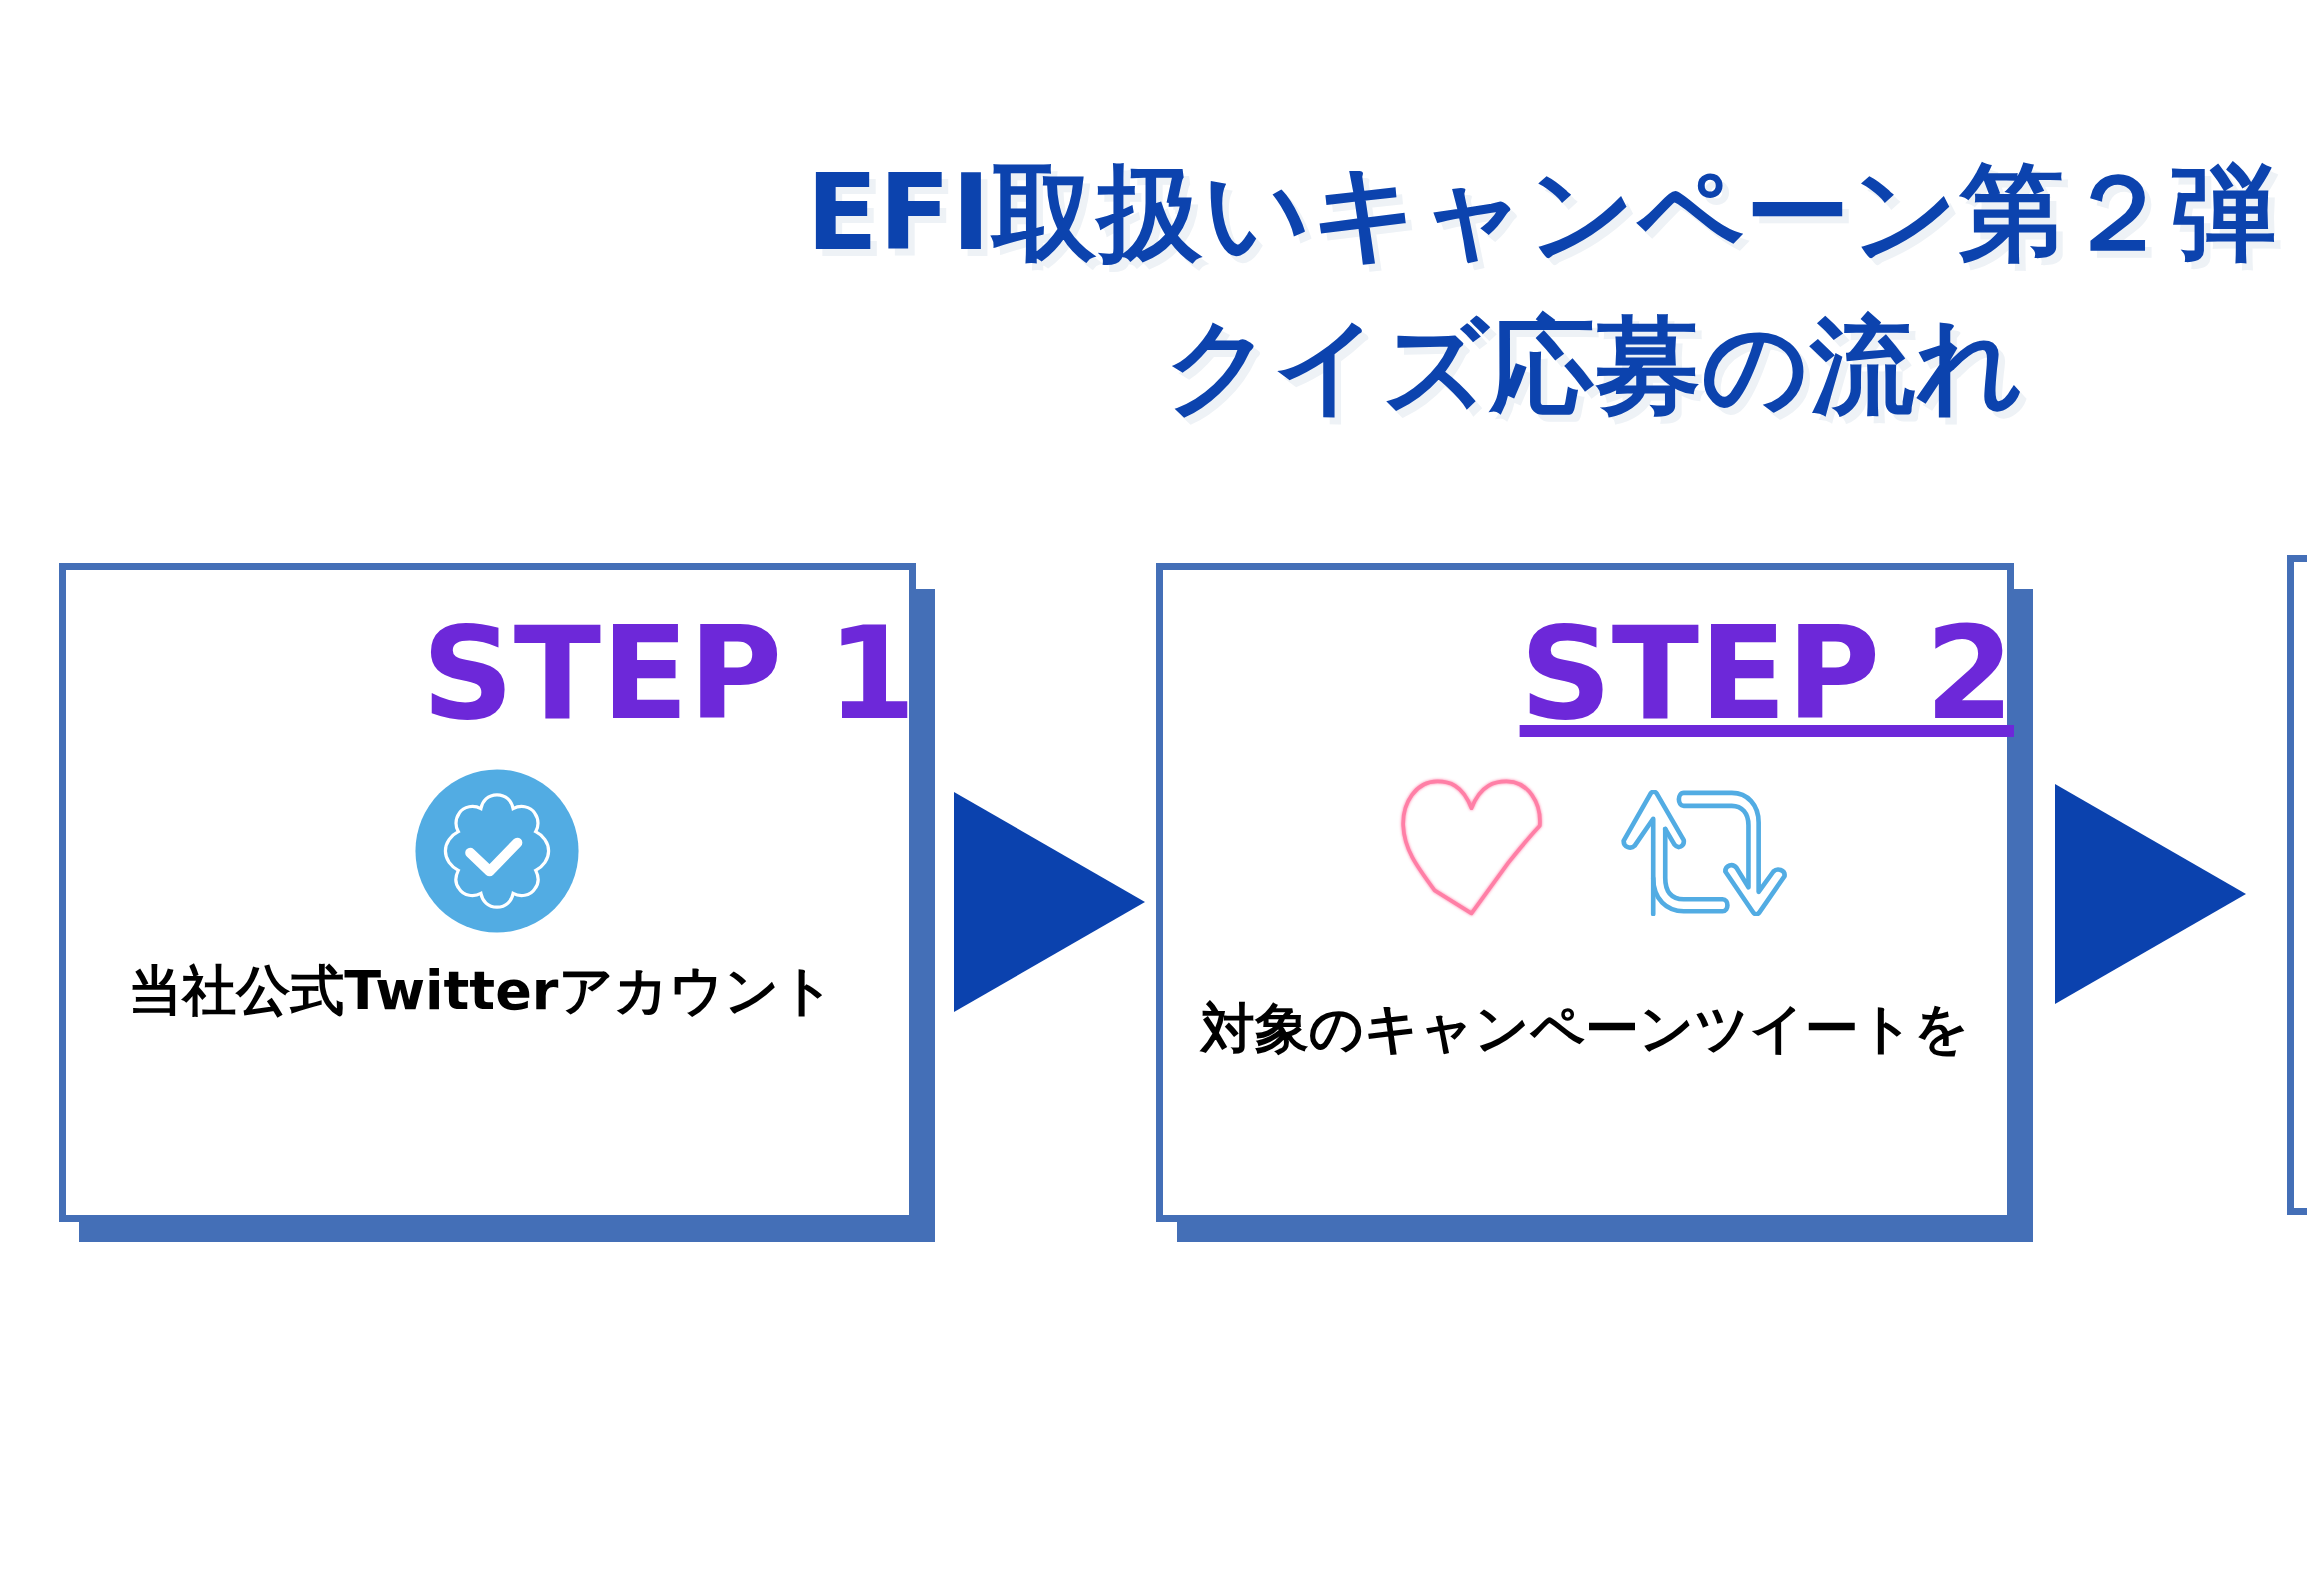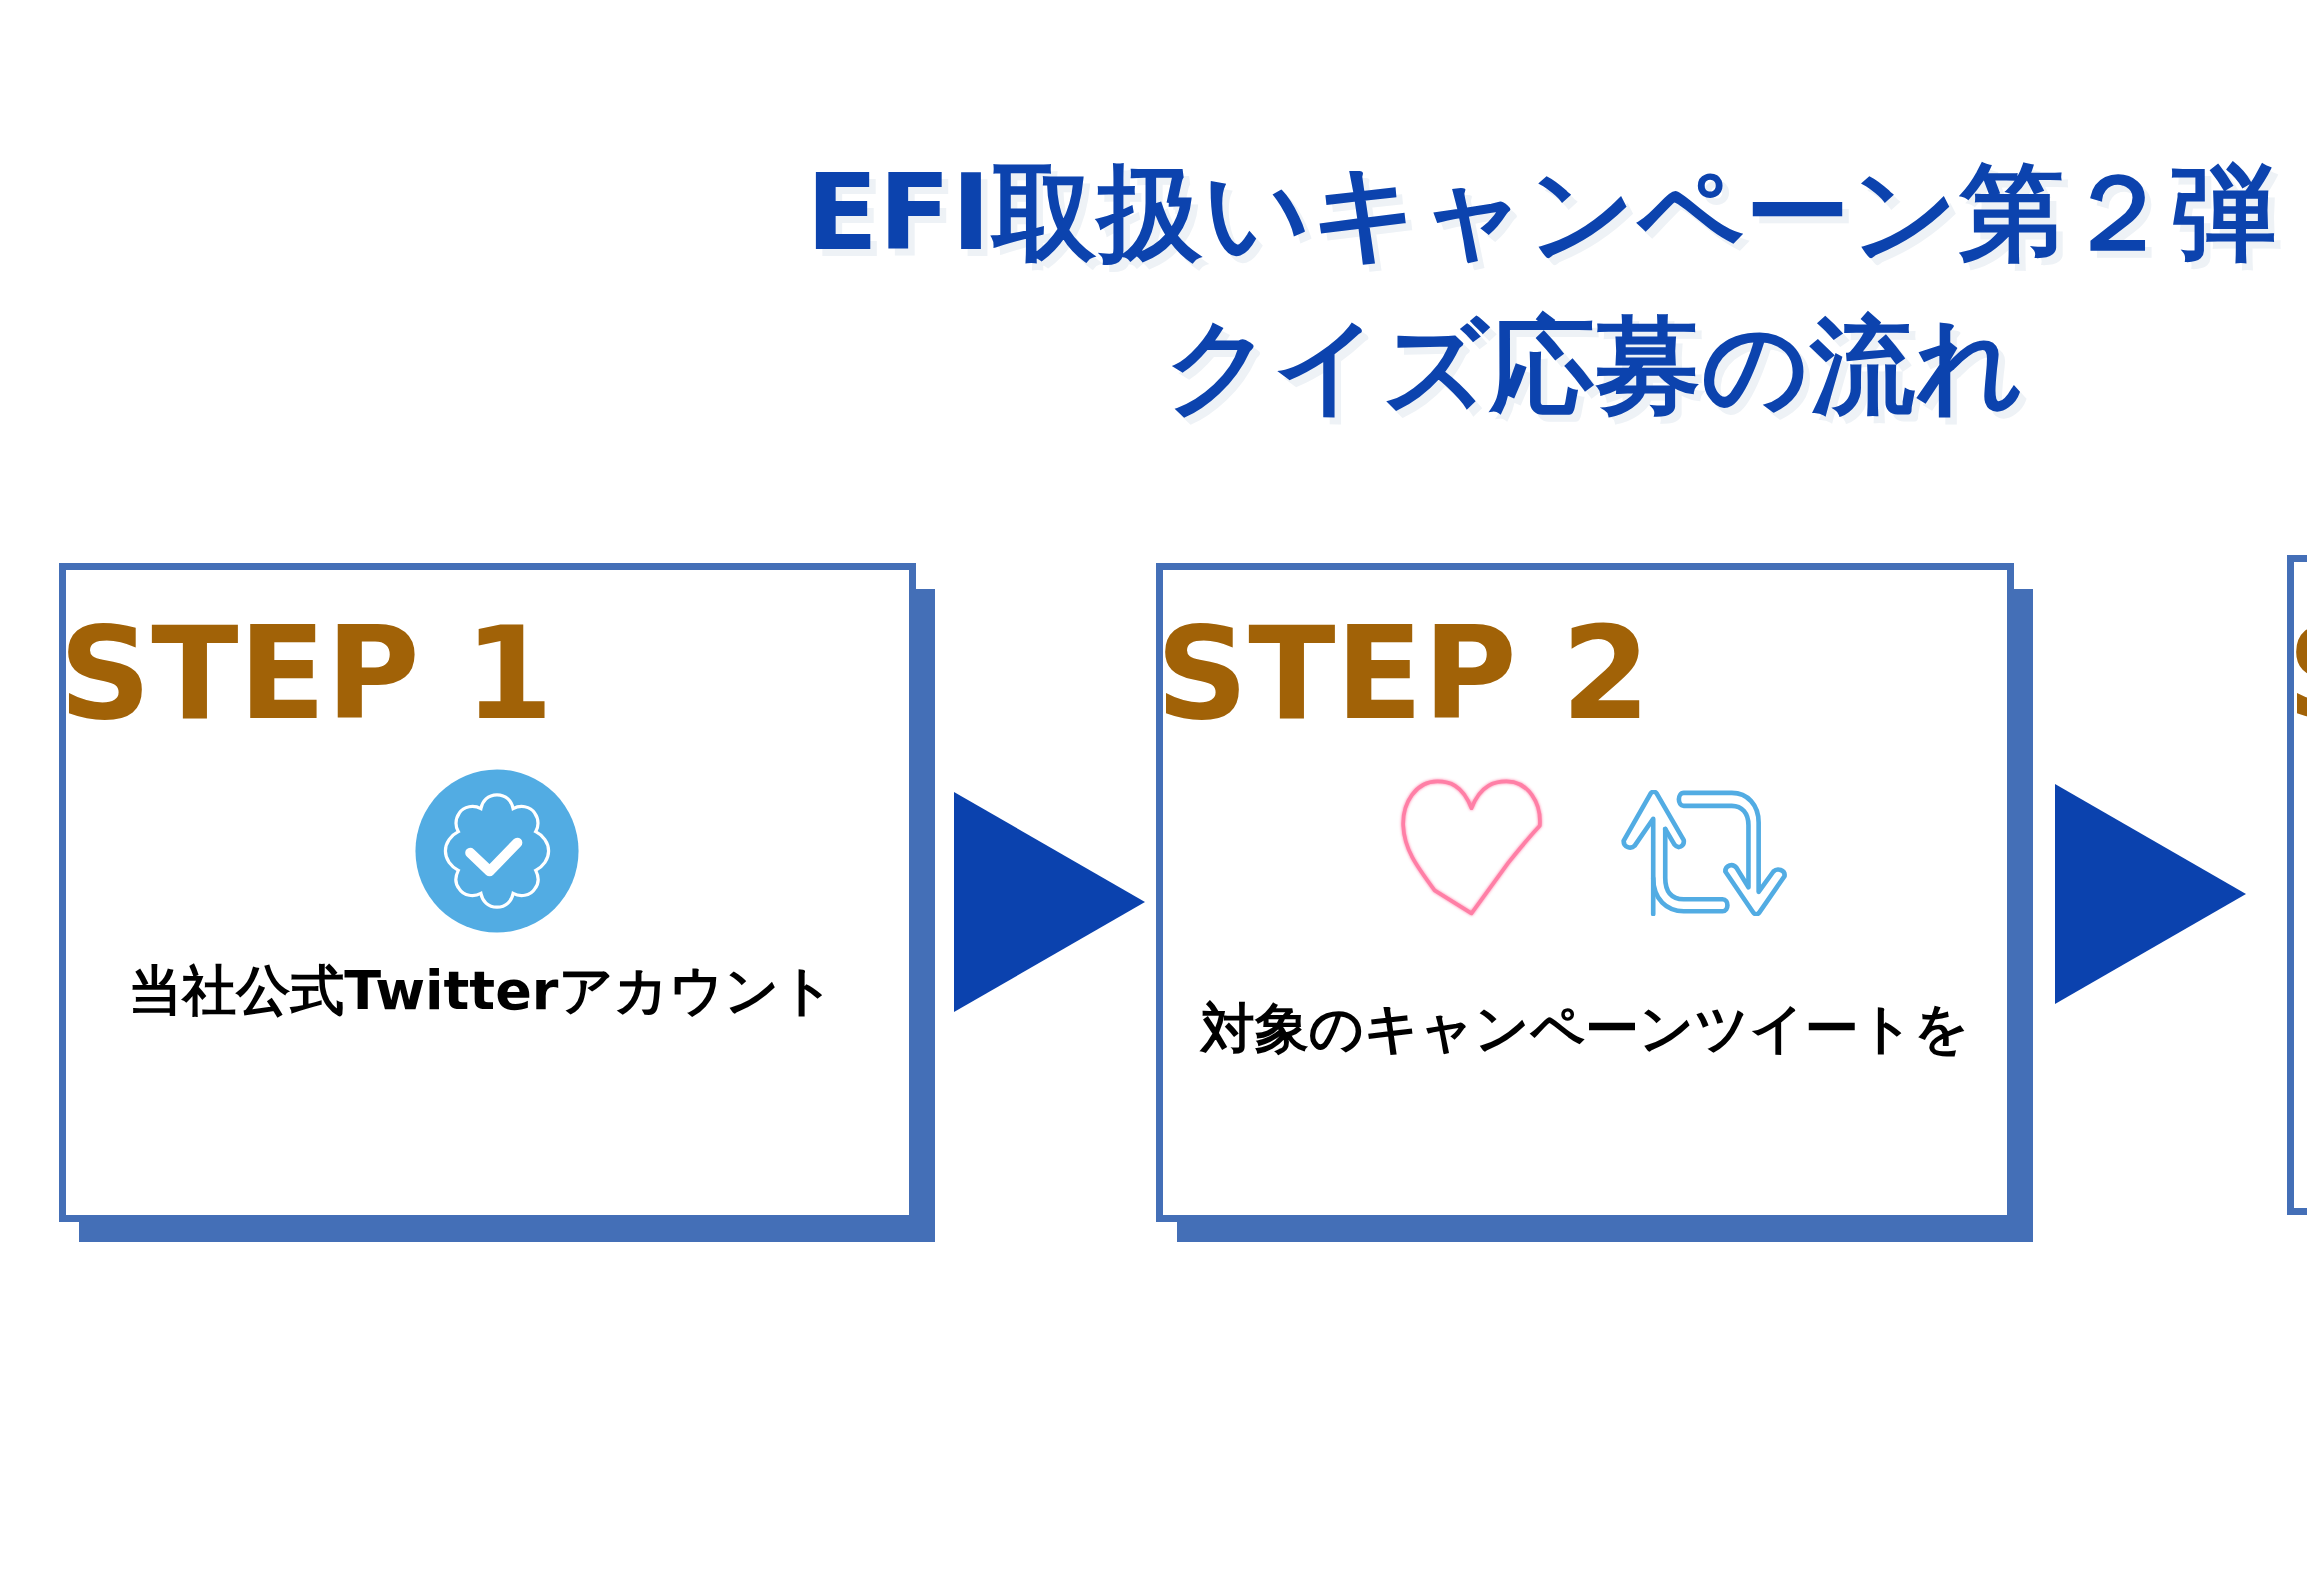--- a/index.html
+++ b/index.html
@@ -7,21 +7,21 @@
          font-family:"DejaVu Sans", "Liberation Sans", sans-serif; }
   .title { position:absolute; left:0; width:3189px; text-align:center;
            color:#0c43ae; font-weight:bold; font-size:105px; line-height:1;
            text-shadow: 6.5px 6.5px 0 #eef2f6; letter-spacing:0.9px; white-space:nowrap; }
   #title1 { top:161px; }
   #title2 { top:314px; }
 
   .shadow { position:absolute; background:#446fb7; }
   .box { position:absolute; background:#ffffff; border:7px solid #446fb7; box-sizing:border-box; }
 
-  .step-head { position:absolute; text-align:left; color:#a16207; font-weight:bold;
+  .step-head { position:absolute; text-align:right; color:#6d28d9; font-weight:bold;
                font-size:128px; line-height:1; white-space:nowrap; }
   .body-text { position:absolute; text-align:center; color:#000; font-weight:bold;
                font-size:54px; line-height:77px; white-space:nowrap; }
 
   .arrow { position:absolute; width:0; height:0; border-style:solid; border-color:transparent; }
   .icon { position:absolute; }
 </style>
 </head>
 <body>
 
@@ -40,21 +40,21 @@
   <div class="body-text" style="left:53px; width:857px; top:952px;">
     <div>当社公式Twitterアカウント</div>
   </div>
 </div>
 
 <div class="arrow" style="left:954px; top:792px; border-width:110px 0 110px 191px; border-left-color:#0b42ae;"></div>
 
 <div>
   <div class="shadow" style="left:1177px; top:589px; width:856px; height:653px;"></div>
   <div class="box" style="left:1156px; top:563px; width:858px; height:659px;"></div>
-  <div class="step-head" style="left:1156px; width:858px; top:610px;">STEP 2</div>
+  <div class="step-head" style="left:1156px; width:858px; top:610px;text-decoration:underline;">STEP 2</div>
   <svg class="icon" style="left:1393px; top:775px;" width="157" height="143" viewBox="0 0 340 310">
     <defs>
       <filter id="glow" x="-20%" y="-20%" width="140%" height="140%">
         <feGaussianBlur stdDeviation="4" result="b"></feGaussianBlur>
         <feMerge>
             <feMergeNode in="b"></feMergeNode>
             <feMergeNode in="SourceGraphic"></feMergeNode>
           </feMerge>
       </filter>
     </defs>

